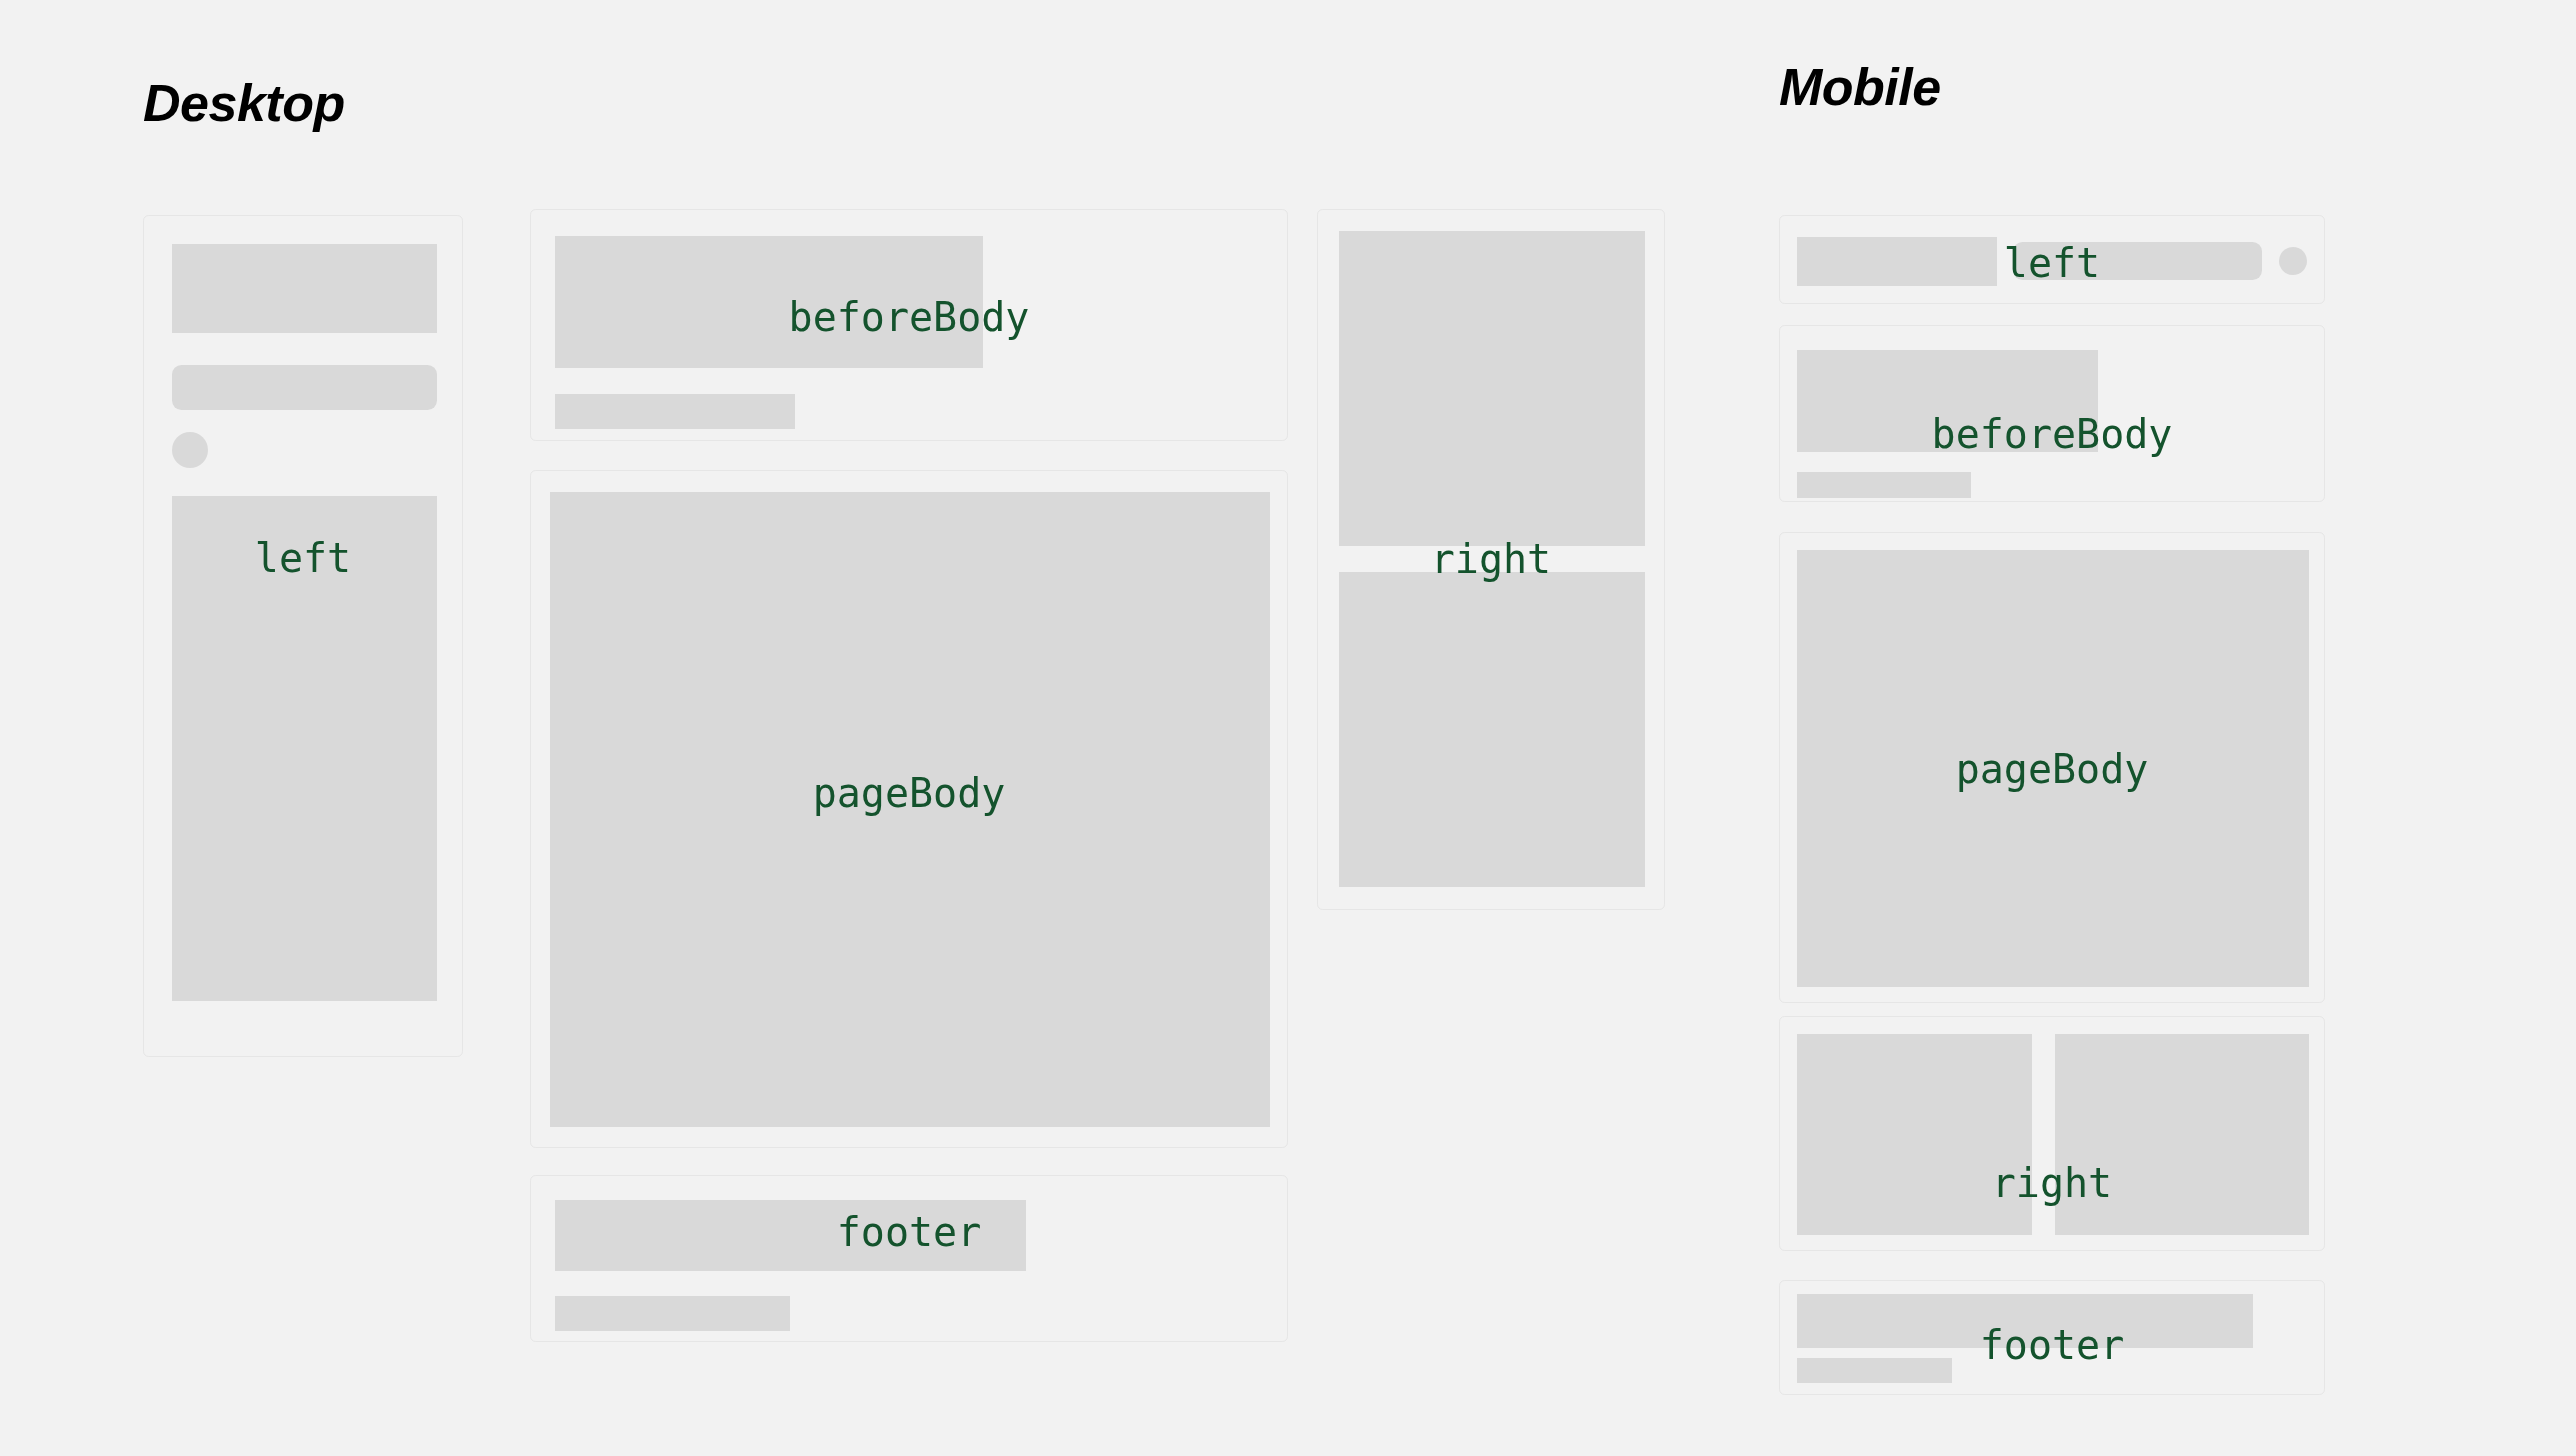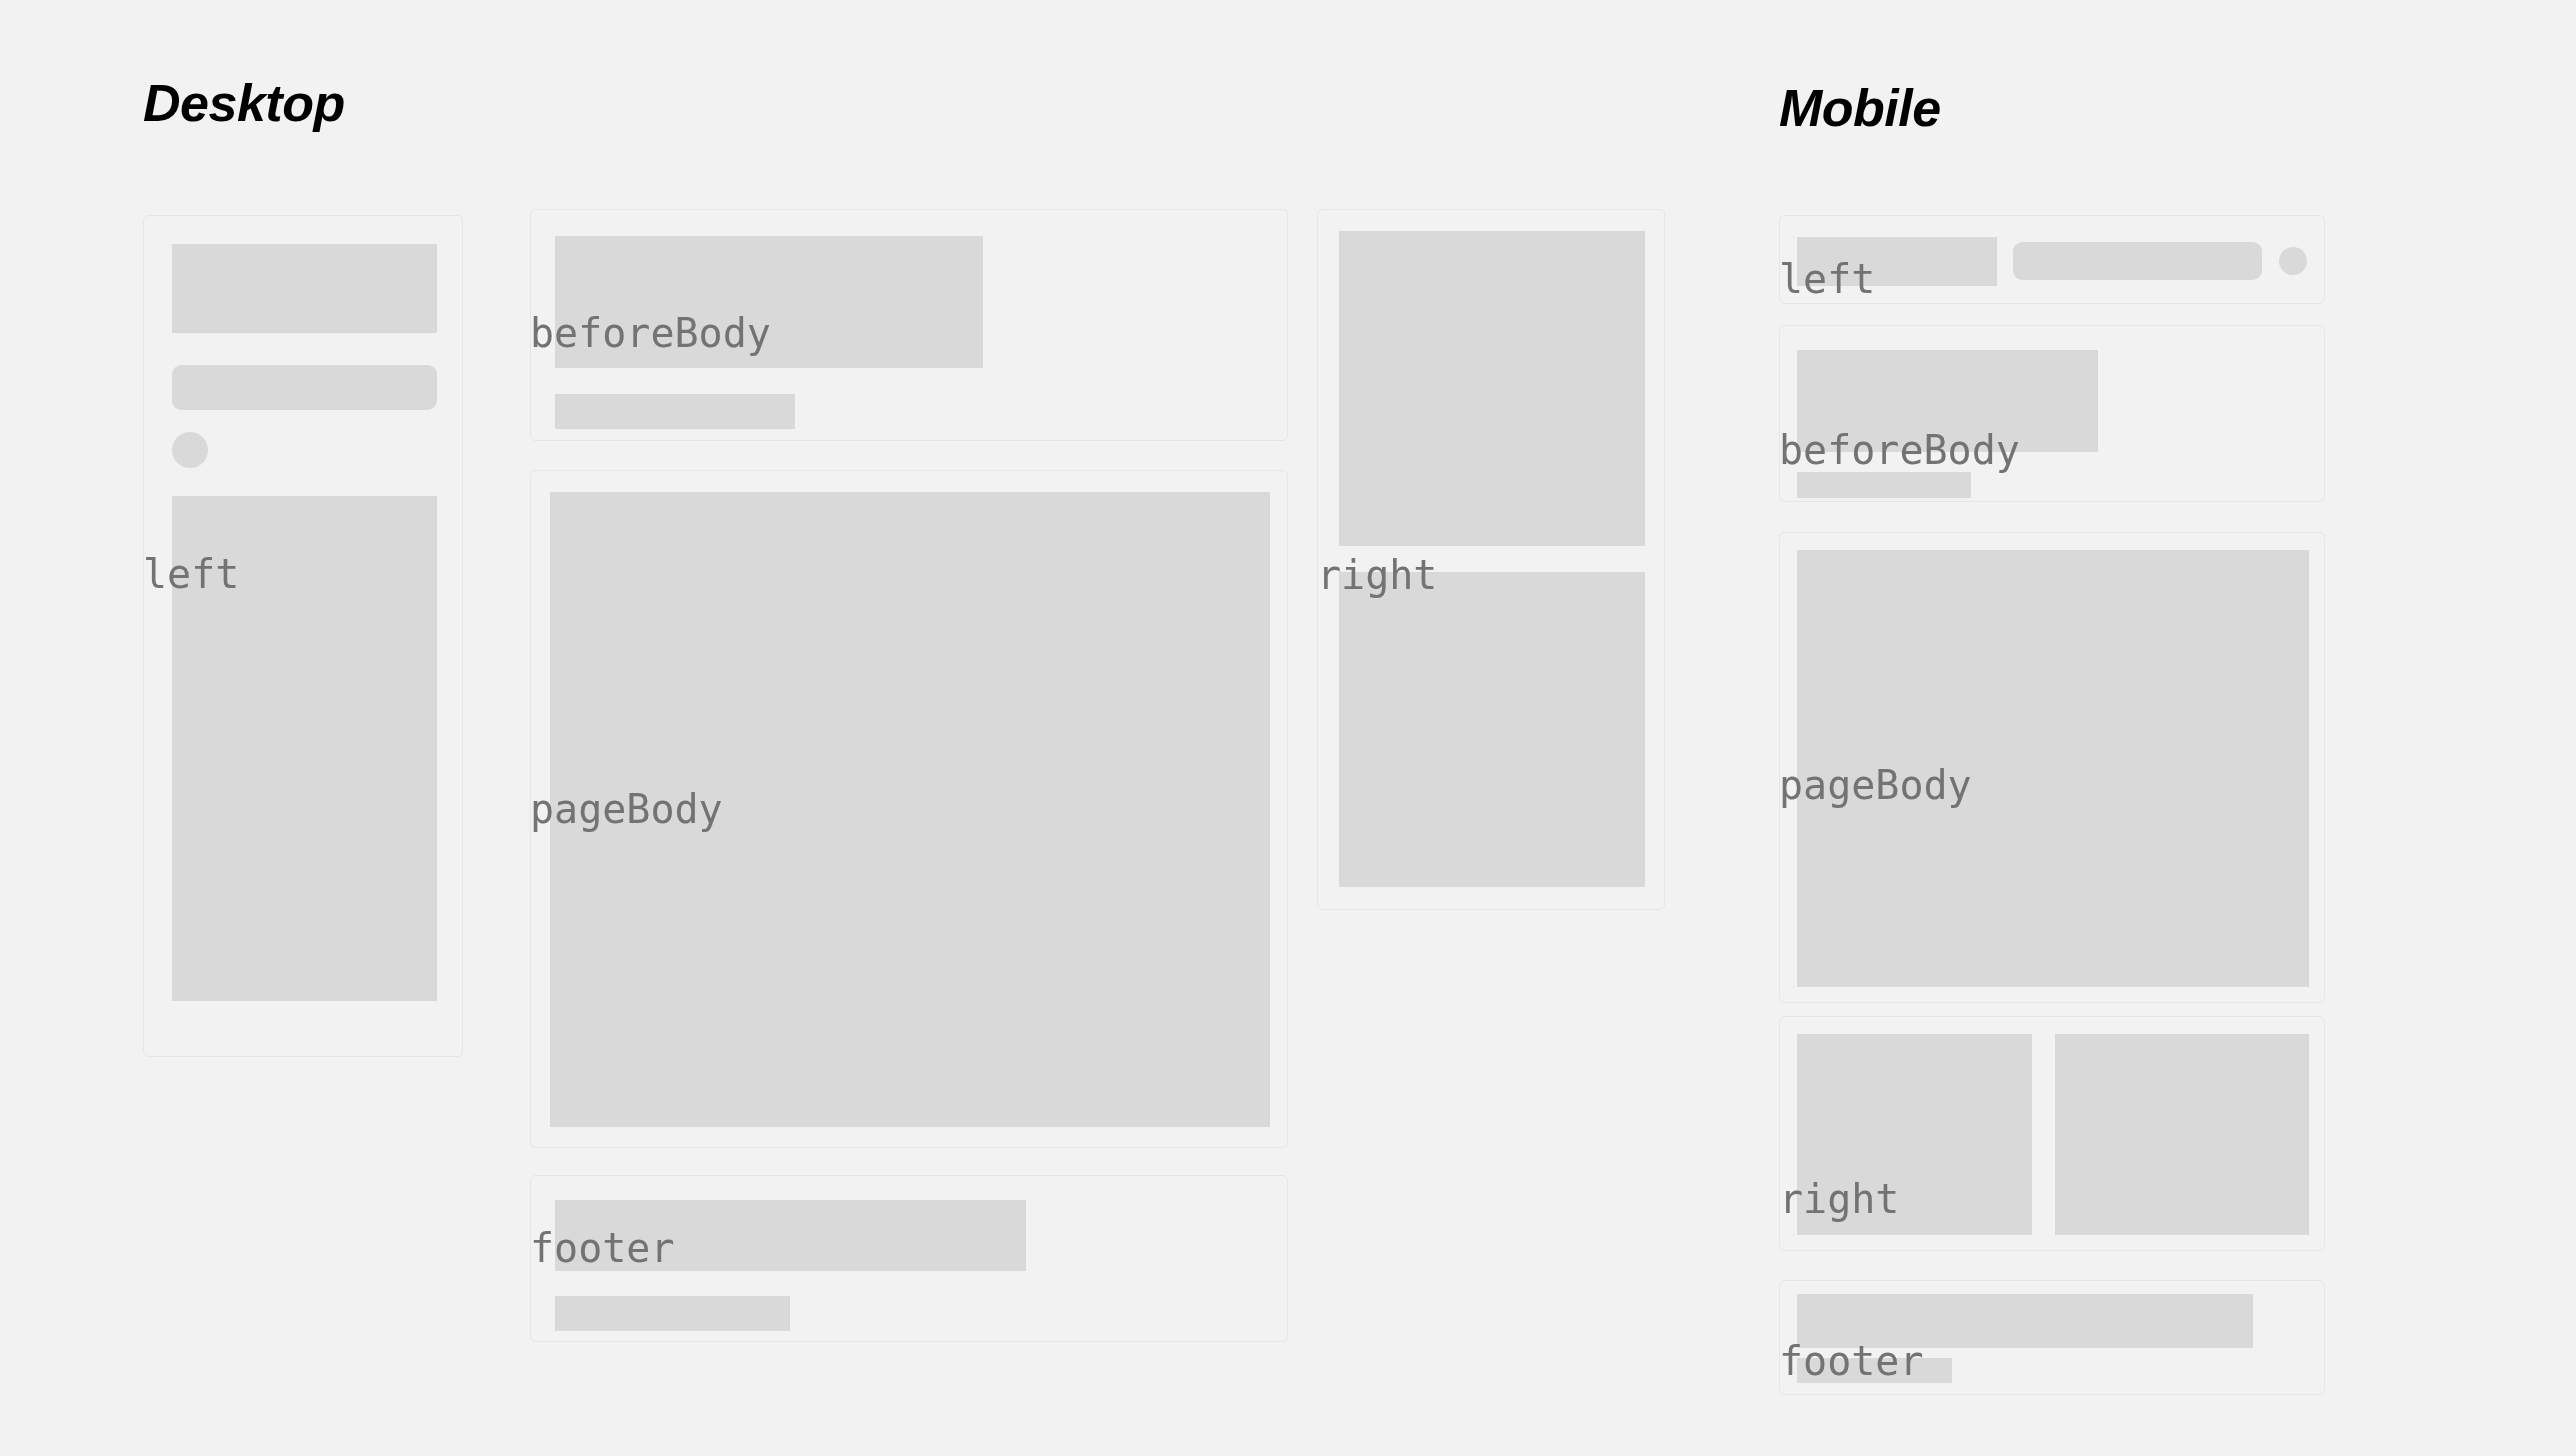--- a/index.html
+++ b/index.html
@@ -27,47 +27,46 @@
     position: absolute;
     background: #d9d9d9;
     box-sizing: border-box;
   }
   .blk.round { border-radius: 9.4px; }
   .blk.circle { border-radius: 50%; }
 
   .label {
     position: absolute;
     font-family: "DejaVu Sans Mono", "Liberation Mono", monospace;
-    color: #737373;
+    color: #14532d;
     white-space: nowrap;
-    text-align: left;
+    text-align: center;
     z-index: 5;
     pointer-events: none;
-    margin-top: 16px;
   }
 
   .heading {
     position: absolute;
     font-family: "Liberation Sans", sans-serif;
     font-weight: bold;
     color: #000000;
     white-space: nowrap;
     font-style: italic;
   }
 
   
   #heading-desktop {
     left: 143px;
     top: 73px;
     font-size: 52px;
     letter-spacing: -0.5px;
   }
   #heading-mobile {
     left: 1779px;
-    top: 78px;
+    top: 57px;
     font-size: 52px;
     letter-spacing: -0.5px;
   }
 
   
   #d-left-panel {
     left: 143px;
     top: 215px;
     width: 320px;
     height: 842px;

